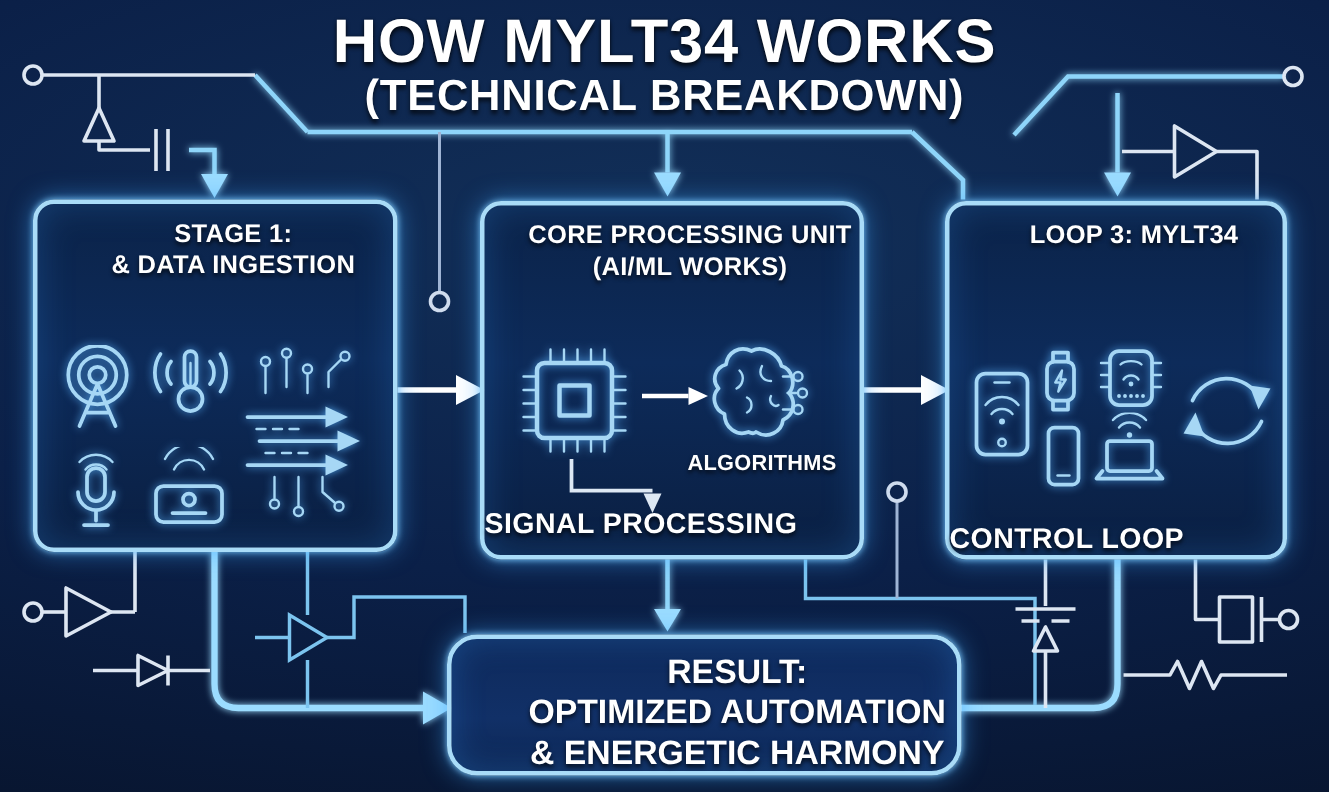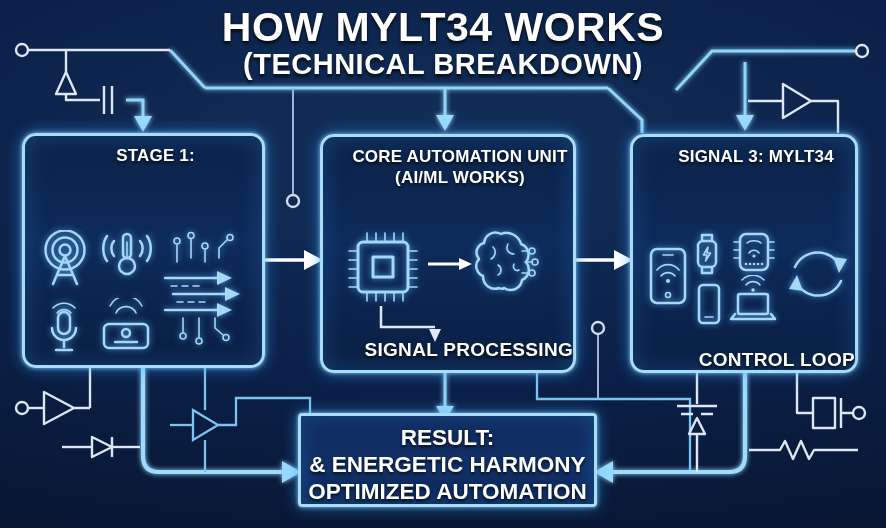--- a/index.html
+++ b/index.html
@@ -20,30 +20,31 @@
   .stagebox{
     border:3px solid #a9dcf8;border-radius:14px;z-index:3;
     background:linear-gradient(180deg,#0b2349 0%,#0d2b5a 45%,#0a1f42 100%);
     box-shadow:0 0 16px rgba(64,170,255,.55),0 0 4px rgba(150,215,255,.9),
                inset 0 0 24px rgba(50,140,230,.28);
   }
   #stage1{left:22px;top:133px;width:237px;height:229px;}
   #stage2{left:320px;top:134px;width:250px;height:233px;}
   #stage3{left:630px;top:134px;width:222px;height:233px;}
   #result{
-    left:298px;top:413px;width:293px;height:88px;z-index:3;
-    border:3px solid #a9dcf8;border-radius:4px;
+    left:298px;top:423px;width:293px;height:88px;z-index:3;
+    border:3px solid #a9dcf8;border-radius:20px;
     background:linear-gradient(180deg,#0e2a5c 0%,#113067 60%,#0d2755 100%);
     box-shadow:0 0 16px rgba(64,170,255,.55),0 0 4px rgba(150,215,255,.9),
                inset 0 0 22px rgba(50,140,230,.3);
+    padding-left:44px;
   }
   .stagetitle{position:absolute;left:12px;top:9px;width:100%;text-align:center;color:#fff;
     font-weight:700;font-size:17px;line-height:21px;letter-spacing:.2px;
     text-shadow:0 2px 3px rgba(0,0,0,.7);}
-  .caption{position:absolute;width:100%;text-align:right;color:#fff;font-weight:700;
+  .caption{position:absolute;width:100%;text-align:left;color:#fff;font-weight:700;
     font-size:19px;letter-spacing:.3px;text-shadow:0 2px 3px rgba(0,0,0,.7);}
   .minilabel{position:absolute;text-align:center;color:#fff;font-weight:700;
     font-size:14.5px;letter-spacing:.2px;text-shadow:0 2px 3px rgba(0,0,0,.7);}
   #result .rline{width:100%;text-align:center;color:#fff;font-weight:700;
     font-size:22.5px;line-height:27px;text-shadow:0 2px 3px rgba(0,0,0,.7);}
   #result .pad{padding-top:8px;}
   
   .ic{position:absolute;}
   .ic svg{display:block;filter:drop-shadow(0 0 3px rgba(90,180,255,.85));}
   .ic path,.ic rect,.ic circle,.ic line{stroke:#a6d7f5;fill:none;
@@ -161,20 +162,21 @@
   </svg>
 
   <div id="title" class="abs">
     <div class="t1">HOW MYLT34 WORKS</div>
     <div class="t2">(TECHNICAL BREAKDOWN)</div>
   </div>
 
   <div id="stage1" class="abs stagebox">
     <div class="stagetitle">
       <div>STAGE 1:</div>
+      <div>&amp; DATA INGESTION</div>
     </div>
     <div class="ic" style="left:14px;top:94px;">
       <svg width="52" height="58" viewBox="0 0 52 58">
         <circle cx="26" cy="20" r="5.5"></circle>
         <circle cx="26" cy="20" r="12.5"></circle>
         <circle cx="26" cy="20" r="19.5"></circle>
         <path d="M26,26 L14,54 M26,26 L38,54 M18,45 H34"></path>
       </svg>
     </div>
     <div class="ic" style="left:76px;top:96px;">
@@ -230,21 +232,21 @@
         <path class="thin" d="M9,8 A18,18 0 0 1 41,8"></path>
         <rect x="3" y="26" width="44" height="24" rx="5"></rect>
         <circle cx="25" cy="35" r="4"></circle>
         <path d="M14,44 H36"></path>
       </svg>
     </div>
   </div>
 
   <div id="stage2" class="abs stagebox">
     <div class="stagetitle">
-      <div>CORE AUTOMATION UNIT</div>
+      <div>CORE PROCESSING UNIT</div>
       <div>(AI/ML WORKS)</div>
     </div>
     <div class="ic" style="left:22px;top:92px;">
       <svg width="76" height="76" viewBox="0 0 76 76">
         <path class="thin" d="M22,4 V13 M31,4 V13 M40,4 V13 M49,4 V13 M58,4 V13"></path>
         <path class="thin" d="M22,63 V72 M31,63 V72 M40,63 V72 M49,63 V72 M58,63 V72"></path>
         <path class="thin" d="M4,22 H13 M4,31 H13 M4,40 H13 M4,49 H13 M4,58 H13"></path>
         <path class="thin" d="M63,22 H72 M63,31 H72 M63,40 H72 M63,49 H72 M63,58 H72"></path>
         <rect x="13" y="13" width="50" height="50" rx="5" style="stroke-width:3"></rect>
         <rect x="28" y="28" width="20" height="20" style="stroke-width:3"></rect>
@@ -262,30 +264,31 @@
         <path class="thin" d="M27,38 C31,40 31,46 27,48"></path>
         <path class="thin" d="M43,37 C41,41 45,45 48,43"></path>
         <path class="thin" d="M51,24 H57"></path>
           <circle class="thin" cx="61" cy="24" r="3"></circle>
         <path class="thin" d="M54,35 H60"></path>
           <circle class="thin" cx="64" cy="35" r="3"></circle>
         <path class="thin" d="M51,46 H57"></path>
           <circle class="thin" cx="61" cy="46" r="3"></circle>
       </svg>
     </div>
+    <div class="minilabel" style="left:120px;top:164px;width:130px;">ALGORITHMS</div>
     <svg class="abs" style="left:54px;top:168px;" width="72" height="44" viewBox="0 0 72 44">
       <path d="M4,1 V22 H58" stroke="#dde8f4" stroke-width="2.5" fill="none"></path>
       <polygon points="52,24 64,24 58,37" fill="#dde8f4"></polygon>
     </svg>
     <div class="caption" style="top:202px;">SIGNAL PROCESSING</div>
   </div>
 
   <div id="stage3" class="abs stagebox">
     <div class="stagetitle">
-      <div>SIGNAL 3: MYLT34</div>
+      <div>LOOP 3: MYLT34</div>
     </div>
     <div class="ic" style="left:16px;top:110px;">
       <svg width="38" height="58" viewBox="0 0 38 58">
         <rect x="2" y="2" width="34" height="54" rx="6"></rect>
         <path class="thin" d="M14,8 H24"></path>
         <circle class="fil" cx="19" cy="34" r="2"></circle>
         <path class="thin" d="M12,29 A9,9 0 0 1 26,29"></path>
         <path class="thin" d="M8,23 A14,14 0 0 1 30,23"></path>
         <circle class="thin" cx="19" cy="48" r="2.5"></circle>
       </svg>
@@ -337,17 +340,17 @@
         <polygon class="fil" points="50,20 64,22 56,36"></polygon>
         <polygon class="fil" points="20,54 6,52 14,38"></polygon>
       </svg>
     </div>
     <div class="caption" style="top:212px;">CONTROL LOOP</div>
   </div>
 
   <div id="result" class="abs">
     <div class="pad"></div>
     <div class="rline">RESULT:</div>
+    <div class="rline">OPTIMIZED AUTOMATION</div>
     <div class="rline">&amp; ENERGETIC HARMONY</div>
-    <div class="rline">OPTIMIZED AUTOMATION</div>
   </div>
 
 </div>
 
 </body></html>

